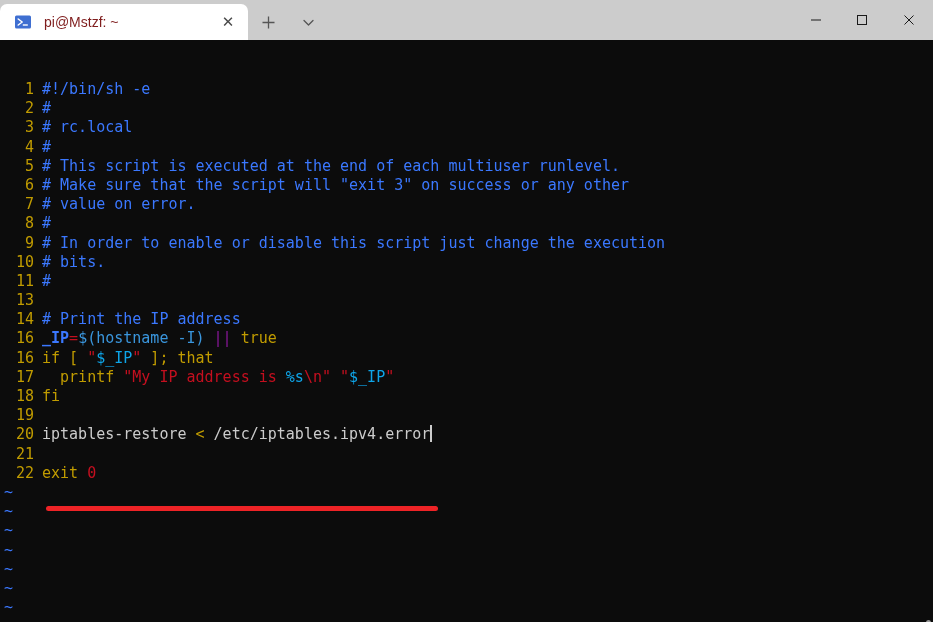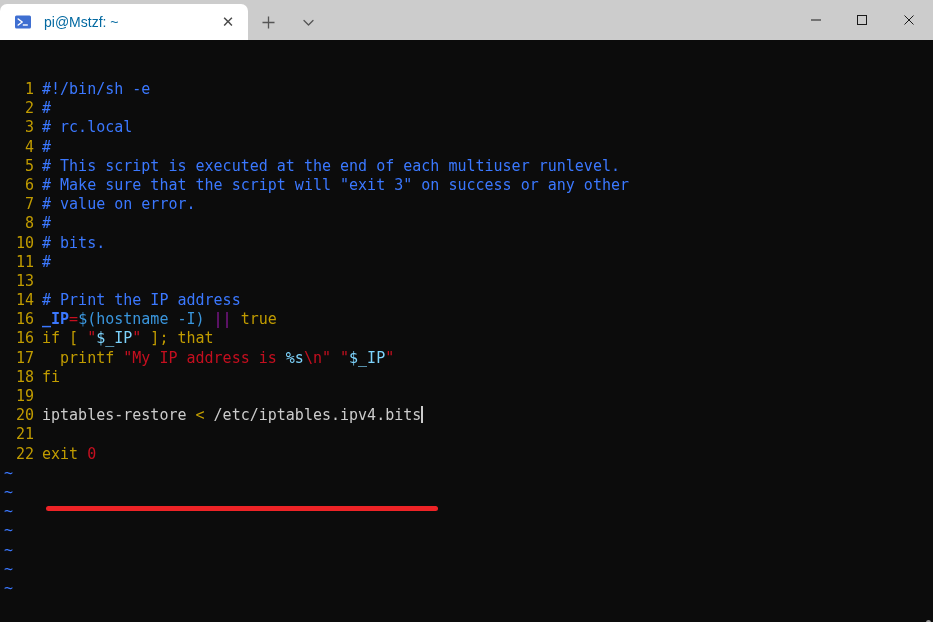--- a/index.html
+++ b/index.html
@@ -43,21 +43,21 @@
     height: 18px;
     flex: 0 0 18px;
     margin-right: 12px;
     position: relative;
   }
   .tab-icon svg { display:block; }
   .tab-title {
     flex: 1 1 auto;
     font-family: "Liberation Sans", sans-serif;
     font-size: 14px;
-    color: #0369a1;
+    color: #7f1d1d;
     white-space: nowrap;
     overflow: hidden;
     text-overflow: ellipsis;
   }
   .tab-close {
     width: 28px;
     height: 28px;
     flex: 0 0 28px;
     display: flex;
     align-items: center;
@@ -128,21 +128,21 @@
     color: #3b78ff;
   }
   .c-comment { color: #3b78ff; }
   .c-key     { color: #c19c00; }
   .c-str     { color: #c50f1f; }
   .c-ident   { color: #3b78ff; font-weight: bold; }
   .c-op      { color: #881798; }
   .c-cmdsub  { color: #3a96dd; }
   .c-eq      { color: #c50f1f; }
   .c-plain   { color: #cccccc; }
-  .c-var     { color: #7dd3fc; }
+  .c-var     { color: #0ea5e9; }
   .c-num     { color: #c50f1f; }
 
   .cursor {
     display: inline-block;
     width: 2px;
     height: 17px;
     background: #cccccc;
     vertical-align: -3px;
   }
 
@@ -240,30 +240,31 @@
 
   <div class="buffer" id="buffer">
       <div class="row"><span class="lineno">1</span><span class="c-comment">#!/bin/sh -e</span></div>
       <div class="row"><span class="lineno">2</span><span class="c-comment">#</span></div>
       <div class="row"><span class="lineno">3</span><span class="c-comment"># rc.local</span></div>
       <div class="row"><span class="lineno">4</span><span class="c-comment">#</span></div>
       <div class="row"><span class="lineno">5</span><span class="c-comment"># This script is executed at the end of each multiuser runlevel.</span></div>
       <div class="row"><span class="lineno">6</span><span class="c-comment"># Make sure that the script will "exit 3" on success or any other</span></div>
       <div class="row"><span class="lineno">7</span><span class="c-comment"># value on error.</span></div>
       <div class="row"><span class="lineno">8</span><span class="c-comment">#</span></div>
+      <div class="row"><span class="lineno">9</span><span class="c-comment"># In order to enable or disable this script just change the execution</span></div>
       <div class="row"><span class="lineno">10</span><span class="c-comment"># bits.</span></div>
       <div class="row"><span class="lineno">11</span><span class="c-comment">#</span></div>
       <div class="row"><span class="lineno">13</span></div>
       <div class="row"><span class="lineno">14</span><span class="c-comment"># Print the IP address</span></div>
       <div class="row"><span class="lineno">16</span><span class="c-ident">_IP</span><span class="c-eq">=</span><span class="c-cmdsub">$(hostname -I)</span><span class="c-plain"> </span><span class="c-op">||</span><span class="c-plain"> </span><span class="c-key">true</span></div>
       <div class="row"><span class="lineno">16</span><span class="c-key">if [ </span><span class="c-str">"</span><span class="c-var">$_IP</span><span class="c-str">"</span><span class="c-key"> ]; that</span></div>
       <div class="row"><span class="lineno">17</span><span class="c-key">  printf </span><span class="c-str">"My IP address is </span><span class="c-var">%s</span><span class="c-str">\n"</span><span class="c-plain"> </span><span class="c-str">"</span><span class="c-var">$_IP</span><span class="c-str">"</span></div>
       <div class="row"><span class="lineno">18</span><span class="c-key">fi</span></div>
       <div class="row"><span class="lineno">19</span></div>
-      <div class="row"><span class="lineno">20</span><span class="c-plain">iptables-restore </span><span class="c-key">&lt;</span><span class="c-plain"> /etc/iptables.ipv4.bits</span><span class="cursor"></span></div>
+      <div class="row"><span class="lineno">20</span><span class="c-plain">iptables-restore </span><span class="c-key">&lt;</span><span class="c-plain"> /etc/iptables.ipv4.error</span><span class="cursor"></span></div>
       <div class="row"><span class="lineno">21</span></div>
       <div class="row"><span class="lineno">22</span><span class="c-key">exit </span><span class="c-num">0</span></div>
       <div class="row"><span class="tilde">~</span></div>
       <div class="row"><span class="tilde">~</span></div>
       <div class="row"><span class="tilde">~</span></div>
       <div class="row"><span class="tilde">~</span></div>
       <div class="row"><span class="tilde">~</span></div>
       <div class="row"><span class="tilde">~</span></div>
       <div class="row"><span class="tilde">~</span></div>
     </div>

